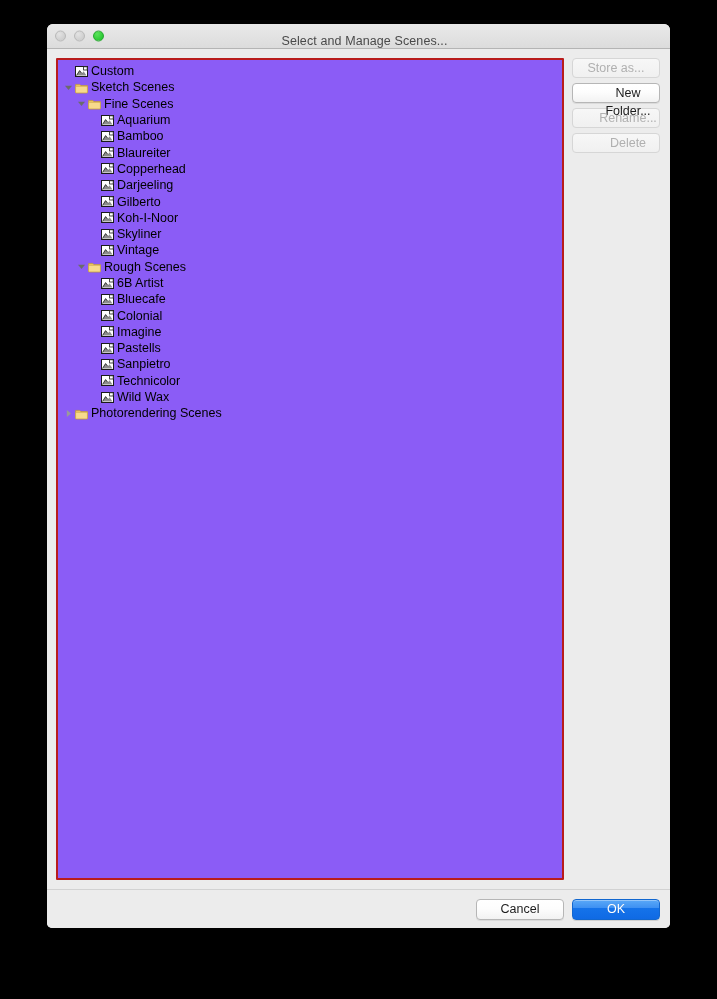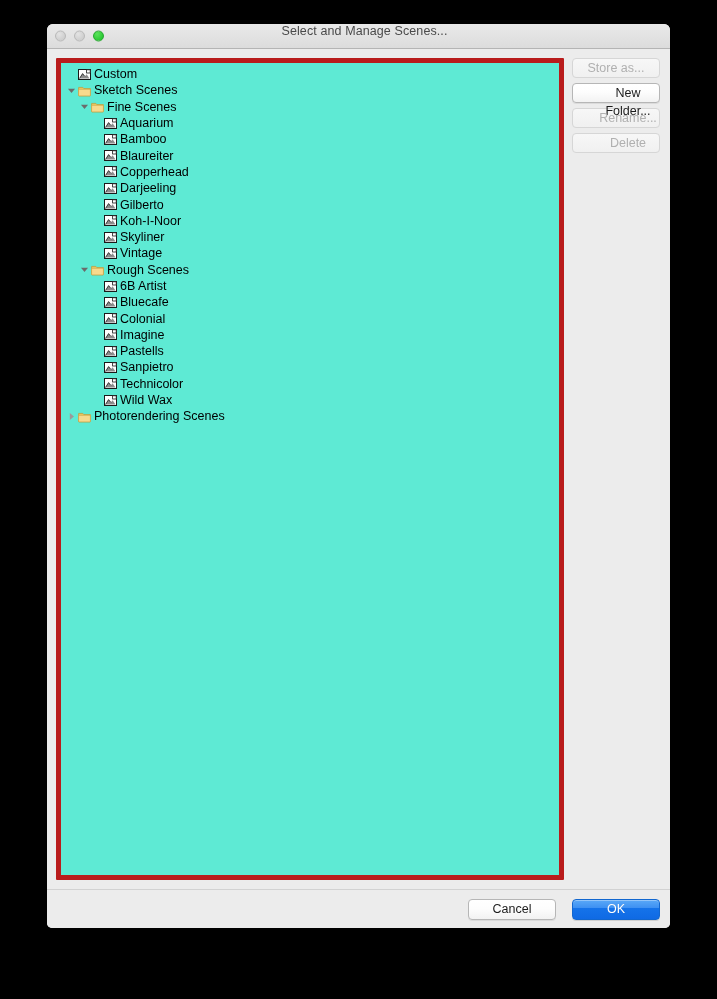--- a/index.html
+++ b/index.html
@@ -28,21 +28,21 @@
   }
 
   
   #titlebar {
     position: relative;
     height: 25px;
     flex: 0 0 25px;
     background: linear-gradient(to bottom, #e9e9e9 0%, #dcdcdc 100%);
     border-bottom: 1px solid #b4b4b4;
     display: flex;
-    align-items: flex-start;
+    align-items: flex-end;
     padding-left: 12px;
   }
   .traffic-lights {
     position: absolute;
     left: 8px;
     top: 50%;
     transform: translateY(-50%);
     display: flex;
     gap: 8px;
   }
@@ -76,22 +76,22 @@
     background: #ececec;
     display: flex;
     padding: 9px 9px 0 9px;
     min-height: 0;
   }
 
   
   #tree-panel {
     width: 508px;
     flex: 0 0 508px;
-    background: #5eead4;
-    border: 5px solid #b91c1c;
+    background: #8b5cf6;
+    border: 2px solid #b91c1c;
     border-radius: 1px;
     overflow: hidden;
     position: relative;
     margin-bottom: 9px;
   }
   #tree-list {
     padding: 3px 0 0 0;
     height: 100%;
     overflow: hidden;
   }
@@ -166,21 +166,21 @@
   
   #bottom-bar {
     flex: 0 0 39px;
     height: 39px;
     background: #ececec;
     border-top: 1px solid #d2d2d2;
     display: flex;
     align-items: center;
     justify-content: flex-end;
     padding-right: 10px;
-    gap: 16px;
+    gap: 8px;
   }
   .bottom-btn {
     width: 88px;
     height: 21px;
     font-family: "Liberation Sans", sans-serif;
     font-size: 12.5px;
     line-height: 19px;
     text-align: center;
     border-radius: 4px;
     user-select: none;

